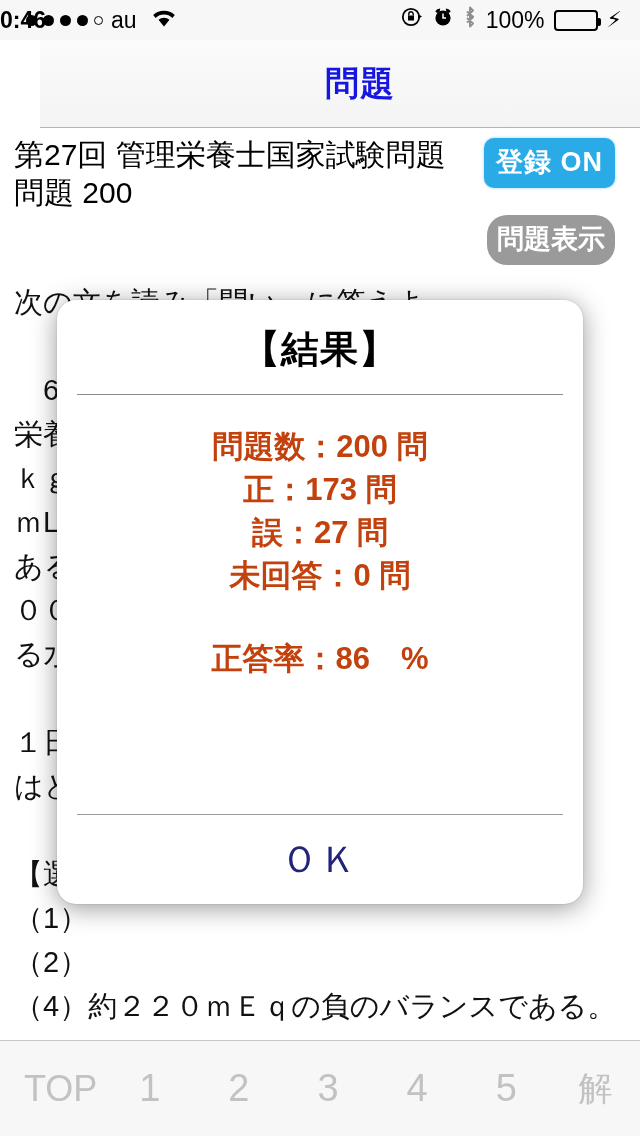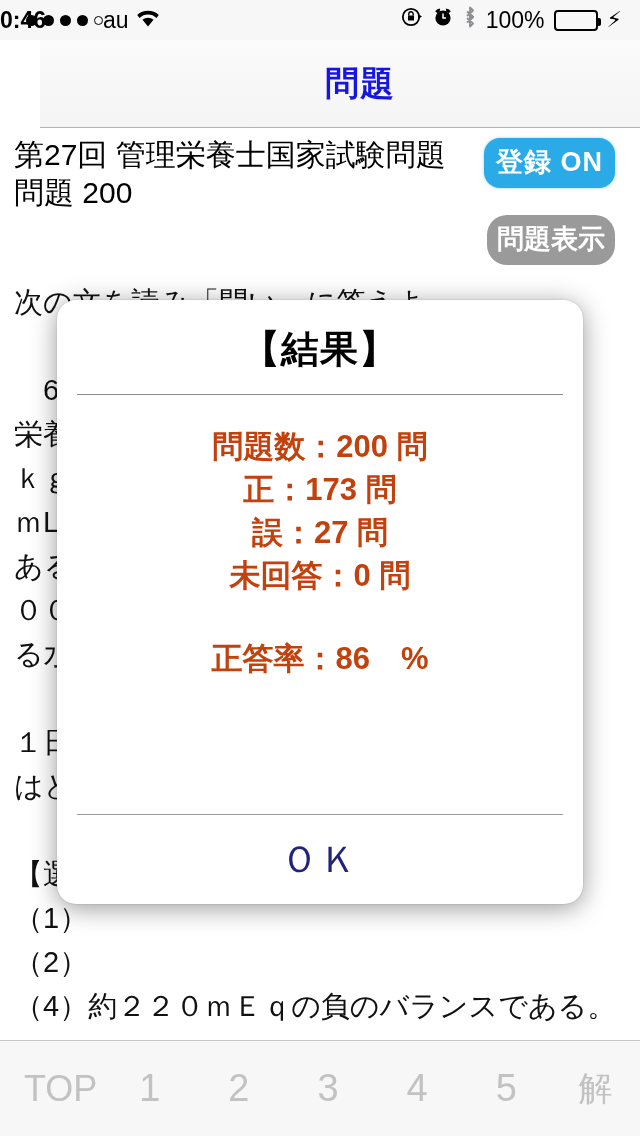--- a/index.html
+++ b/index.html
@@ -11,21 +11,21 @@
   }
   #screen { position:relative; width:640px; height:1136px; overflow:hidden; background:#fff; }
 
   
   .statusbar{
     position:absolute; top:0; left:0; width:640px; height:40px;
     background:#f7f7f7;
     display:flex; align-items:center;
     font-size:23px; color:#000;
   }
-  .sb-left{ position:absolute; left:26px; display:flex; align-items:center; }
+  .sb-left{ position:absolute; left:26px; display:flex; align-items:center; gap:8px; }
   .dots{ display:flex; align-items:center; gap:6px; }
   .dot{ width:11px; height:11px; border-radius:50%; background:#000; }
   .dot.hollow{ background:transparent; border:1.5px solid #000; width:9px; height:9px;}
   .carrier{ font-size:23px; letter-spacing:0px; }
   .wifi{ margin-left:6px; }
   .sb-time{ position:absolute; left:0; width:640px; font-size:23px; font-weight:600; letter-spacing:0px;}
   .sb-right{ position:absolute; right:18px; display:flex; align-items:center; gap:9px; }
   .batt-pct{ font-size:23px; }
   .batt{
     position:relative; width:44px; height:21px; border:2px solid #000; border-radius:4px; padding:2px;
@@ -48,21 +48,21 @@
     position:absolute; top:129px; left:0; width:640px; height:141px;
     background:#fff;
   }
   .hdr-text{
     position:absolute; left:14px; top:7px; width:470px;
     font-size:30px; line-height:38px; color:#000; font-weight:500;
   }
   .hdr-line{ white-space:nowrap; }
   .btn-register{
     position:absolute; right:25px; top:9px;
-    background:#2aabe8; color:#fff; border-radius:16px;
+    background:#2aabe8; color:#fff; border-radius:10px;
     padding:6px 12px 8px 12px; font-size:27px; font-weight:bold;
     box-shadow:0 0 3px rgba(42,171,232,.55);
     letter-spacing:1px;
   }
   .btn-show{
     position:absolute; right:25px; top:86px;
     background:#9a9a9a; color:#fff; border-radius:20px;
     padding:6px 10px 8px 10px; font-size:27px; font-weight:bold;
   }
 

